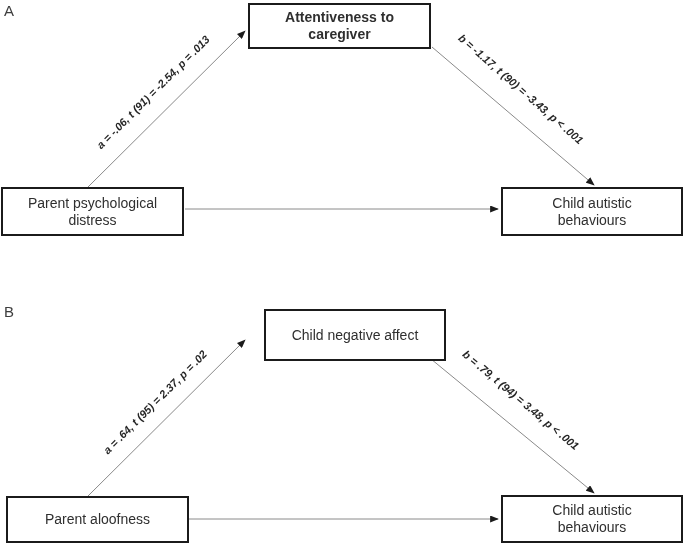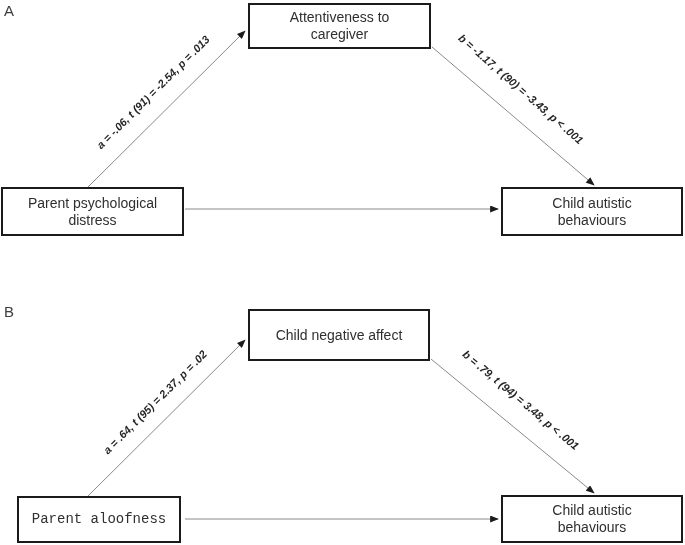--- a/index.html
+++ b/index.html
@@ -35,21 +35,21 @@
     display: flex;
     align-items: center;
     justify-content: center;
     text-align: center;
     background: #ffffff;
     border: 2px solid #1b1b1b;
     font-size: 14px;
     line-height: 17px;
     color: #2f2f2f;
   }
-  .node.wrap-narrow { padding: 0 26px; }
+  .node.wrap-narrow { padding: 0 26px; font-weight: bold; }
   .node.wrap-outcome { padding: 16px 24px; }
 
   .path-label {
     position: absolute;
     font-size: 11px;
     font-style: italic;
     color: #262626;
     white-space: nowrap;
   }
   .path-label.diag { font-weight: bold; }
@@ -83,23 +83,23 @@
 
   <div class="node wrap-outcome" style="left:501px; top:187px; width:182px; height:49px;">Child autistic behaviours</div>
 
   <div class="path-label diag" style="left:153px; top:92px; transform:translate(-50%,-50%) rotate(-45deg);">a = -.06, t (91) = -2.54, p = .013</div>
 
   <div class="path-label diag" style="left:521px; top:89px; transform:translate(-50%,-50%) rotate(41deg);">b = -1.17, t (90) = -3.43, p &lt; .001</div>
 
 
   <div class="panel-label" style="left:4px; top:303px;">B</div>
 
-  <div class="node" style="left:248px; top:309px; width:182px; height:52px;">Child negative affect</div>
+  <div class="node" style="left:264px; top:309px; width:182px; height:52px;">Child negative affect</div>
 
-  <div class="node" style="left:17px; top:496px; width:164px; height:47px;font-family:Liberation Mono, monospace;">Parent aloofness</div>
+  <div class="node" style="left:6px; top:496px; width:183px; height:47px;">Parent aloofness</div>
 
   <div class="node wrap-outcome" style="left:501px; top:495px; width:182px; height:48px;">Child autistic behaviours</div>
 
   <div class="path-label diag" style="left:155px; top:402px; transform:translate(-50%,-50%) rotate(-45deg);">a = .64, t (95) = 2.37, p = .02</div>
 
   <div class="path-label diag" style="left:521px; top:400px; transform:translate(-50%,-50%) rotate(40deg);">b = .79, t (94) = 3.48, p &lt; .001</div>
 
 
 </div>
 

